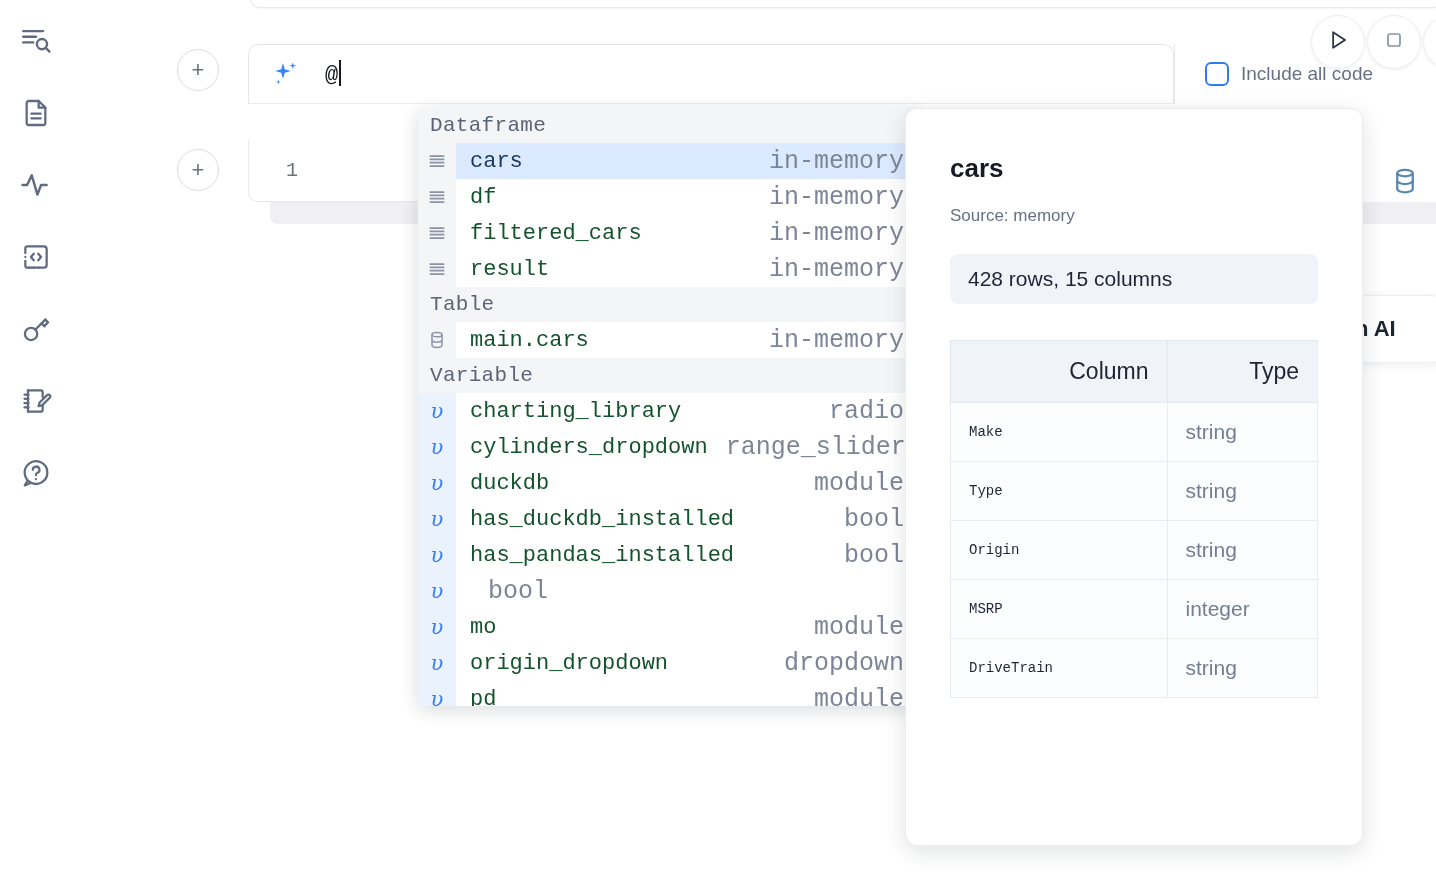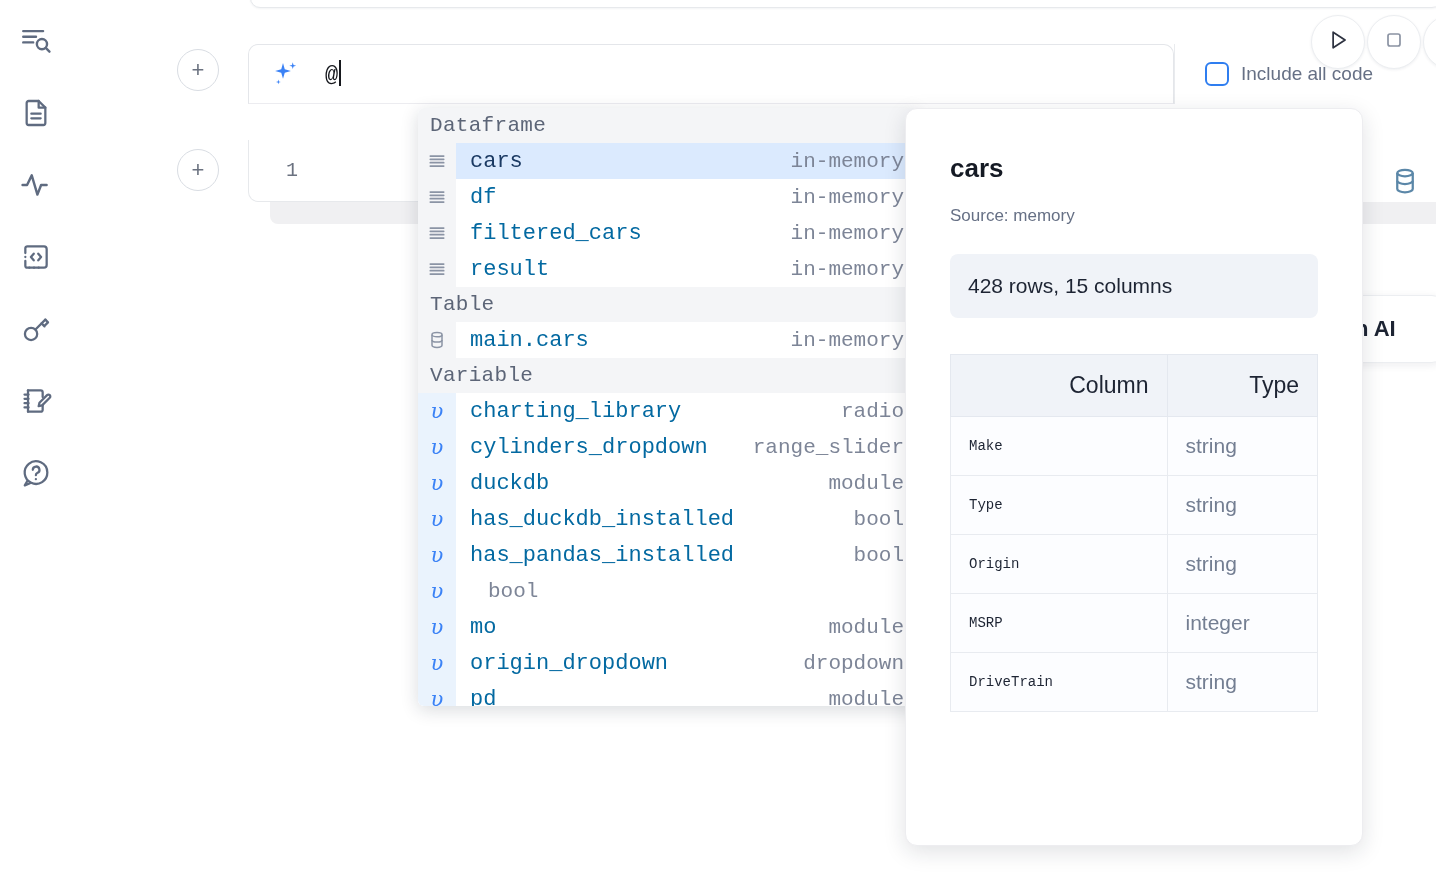--- a/index.html
+++ b/index.html
@@ -149,37 +149,37 @@
   .ac-row.var .ac-icon { background: #eaf3fd; color: #3b82f6; }
   .ac-icon .ups {
     font-family: "DejaVu Serif", serif; font-style: italic;
     font-size: 21px; color: #3b82f6;
   }
   .ac-main {
     flex: 1 1 auto; height: 36px; display: flex; align-items: center;
     justify-content: space-between; padding: 0 14px 0 14px;
     overflow: hidden; white-space: nowrap;
   }
-  .ac-name { font-size: 22px; color: #0369a1; }
+  .ac-name { font-size: 22px; color: #14532d; }
   .ac-row.selected .ac-name { color: #1b3a63; }
-  .ac-type { font-size: 21px; color: #7d8597; padding-left: 18px; }
+  .ac-type { font-size: 25px; color: #7d8597; padding-left: 18px; }
 
   
   .doc {
     position: absolute; left: 833px; top: 108px; width: 458px; height: 738px;
     background: #ffffff; border: 1px solid #ededf0; border-radius: 12px;
     box-shadow: 0 6px 22px rgba(20,30,50,.13);
     padding: 44px 44px 0 44px; overflow: hidden;
   }
   .doc-title {
     font-size: 26px; font-weight: bold; color: #151a24; margin-bottom: 22px;
   }
   .doc-source { font-size: 17px; color: #667085; margin-bottom: 28px; }
   .doc-shape {
-    background: #f0f3f8; border-radius: 8px; padding: 20px 18px;
+    background: #f0f3f8; border-radius: 8px; padding: 13px 18px;
     font-size: 21px; color: #1d2433; margin-bottom: 36px;
   }
   .doc-table { width: 100%; border-collapse: collapse; }
   .doc-table th {
     background: #f0f3f8; border: 1px solid #e4e8ef;
     text-align: right; padding: 17px 18px;
     font-size: 23px; font-weight: normal; color: #1d2433; margin-top: 24px;
   }
   .doc-table td {
     border: 1px solid #e8ebf0; padding: 17px 18px; background: #fcfdff;

